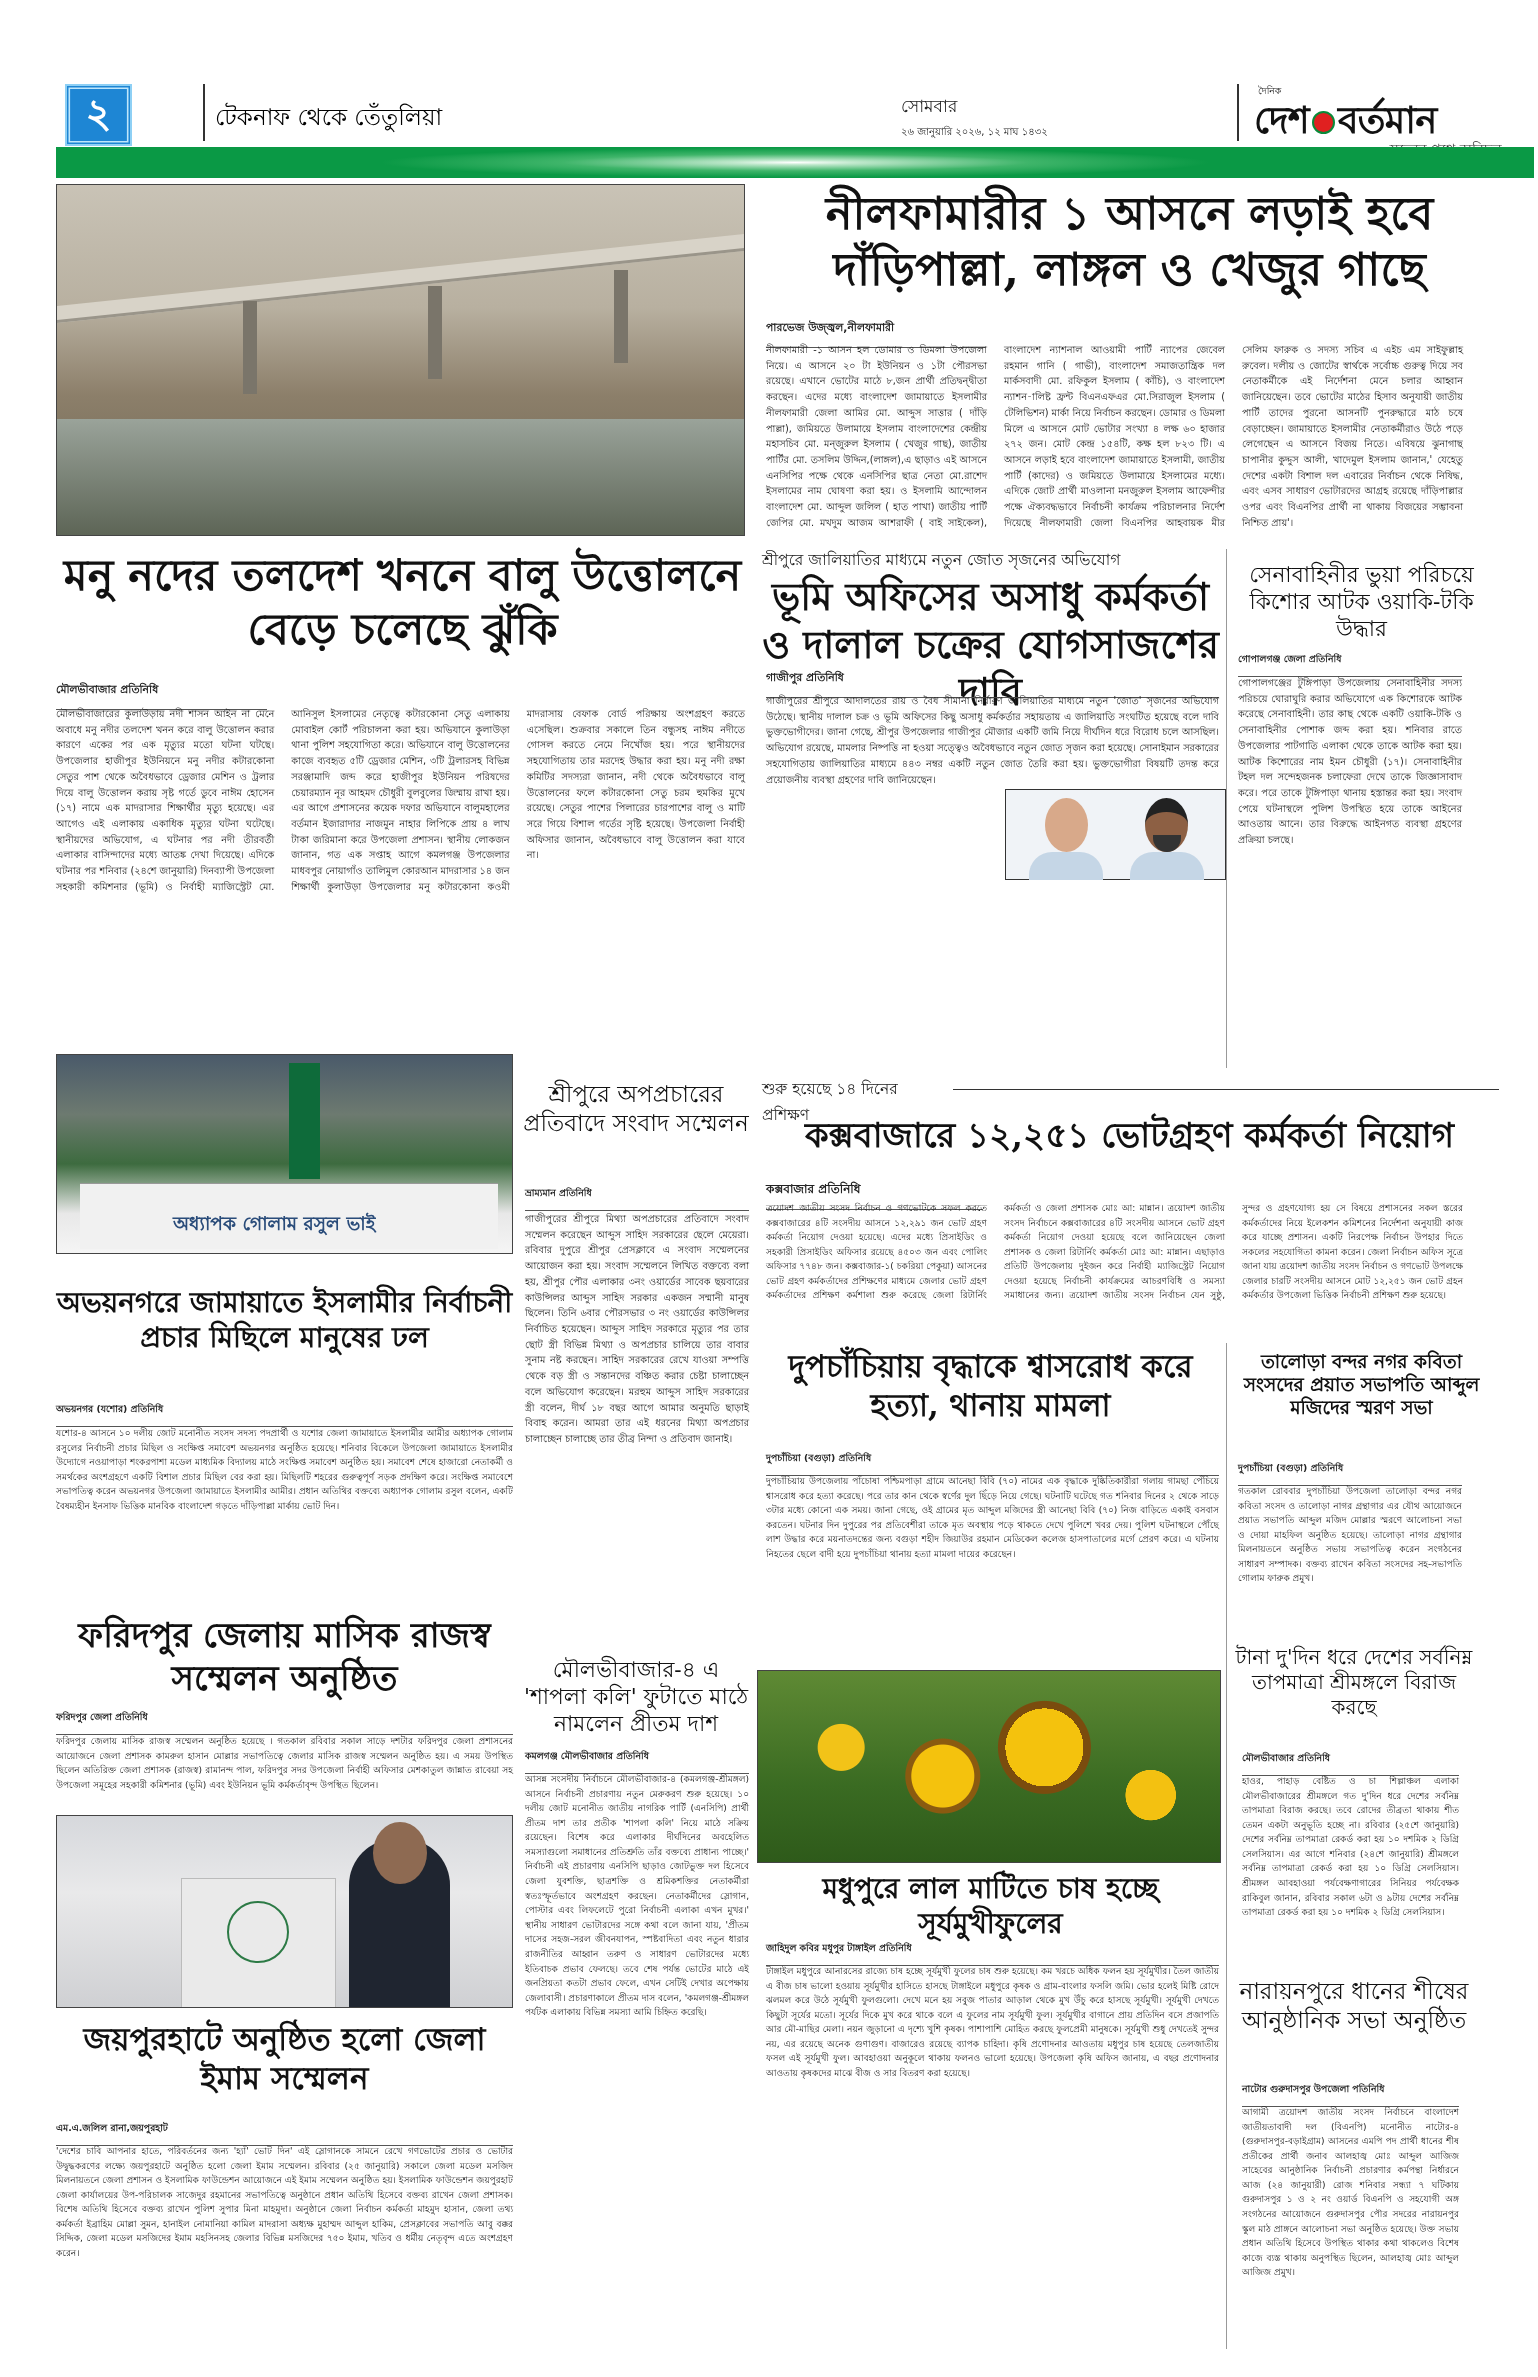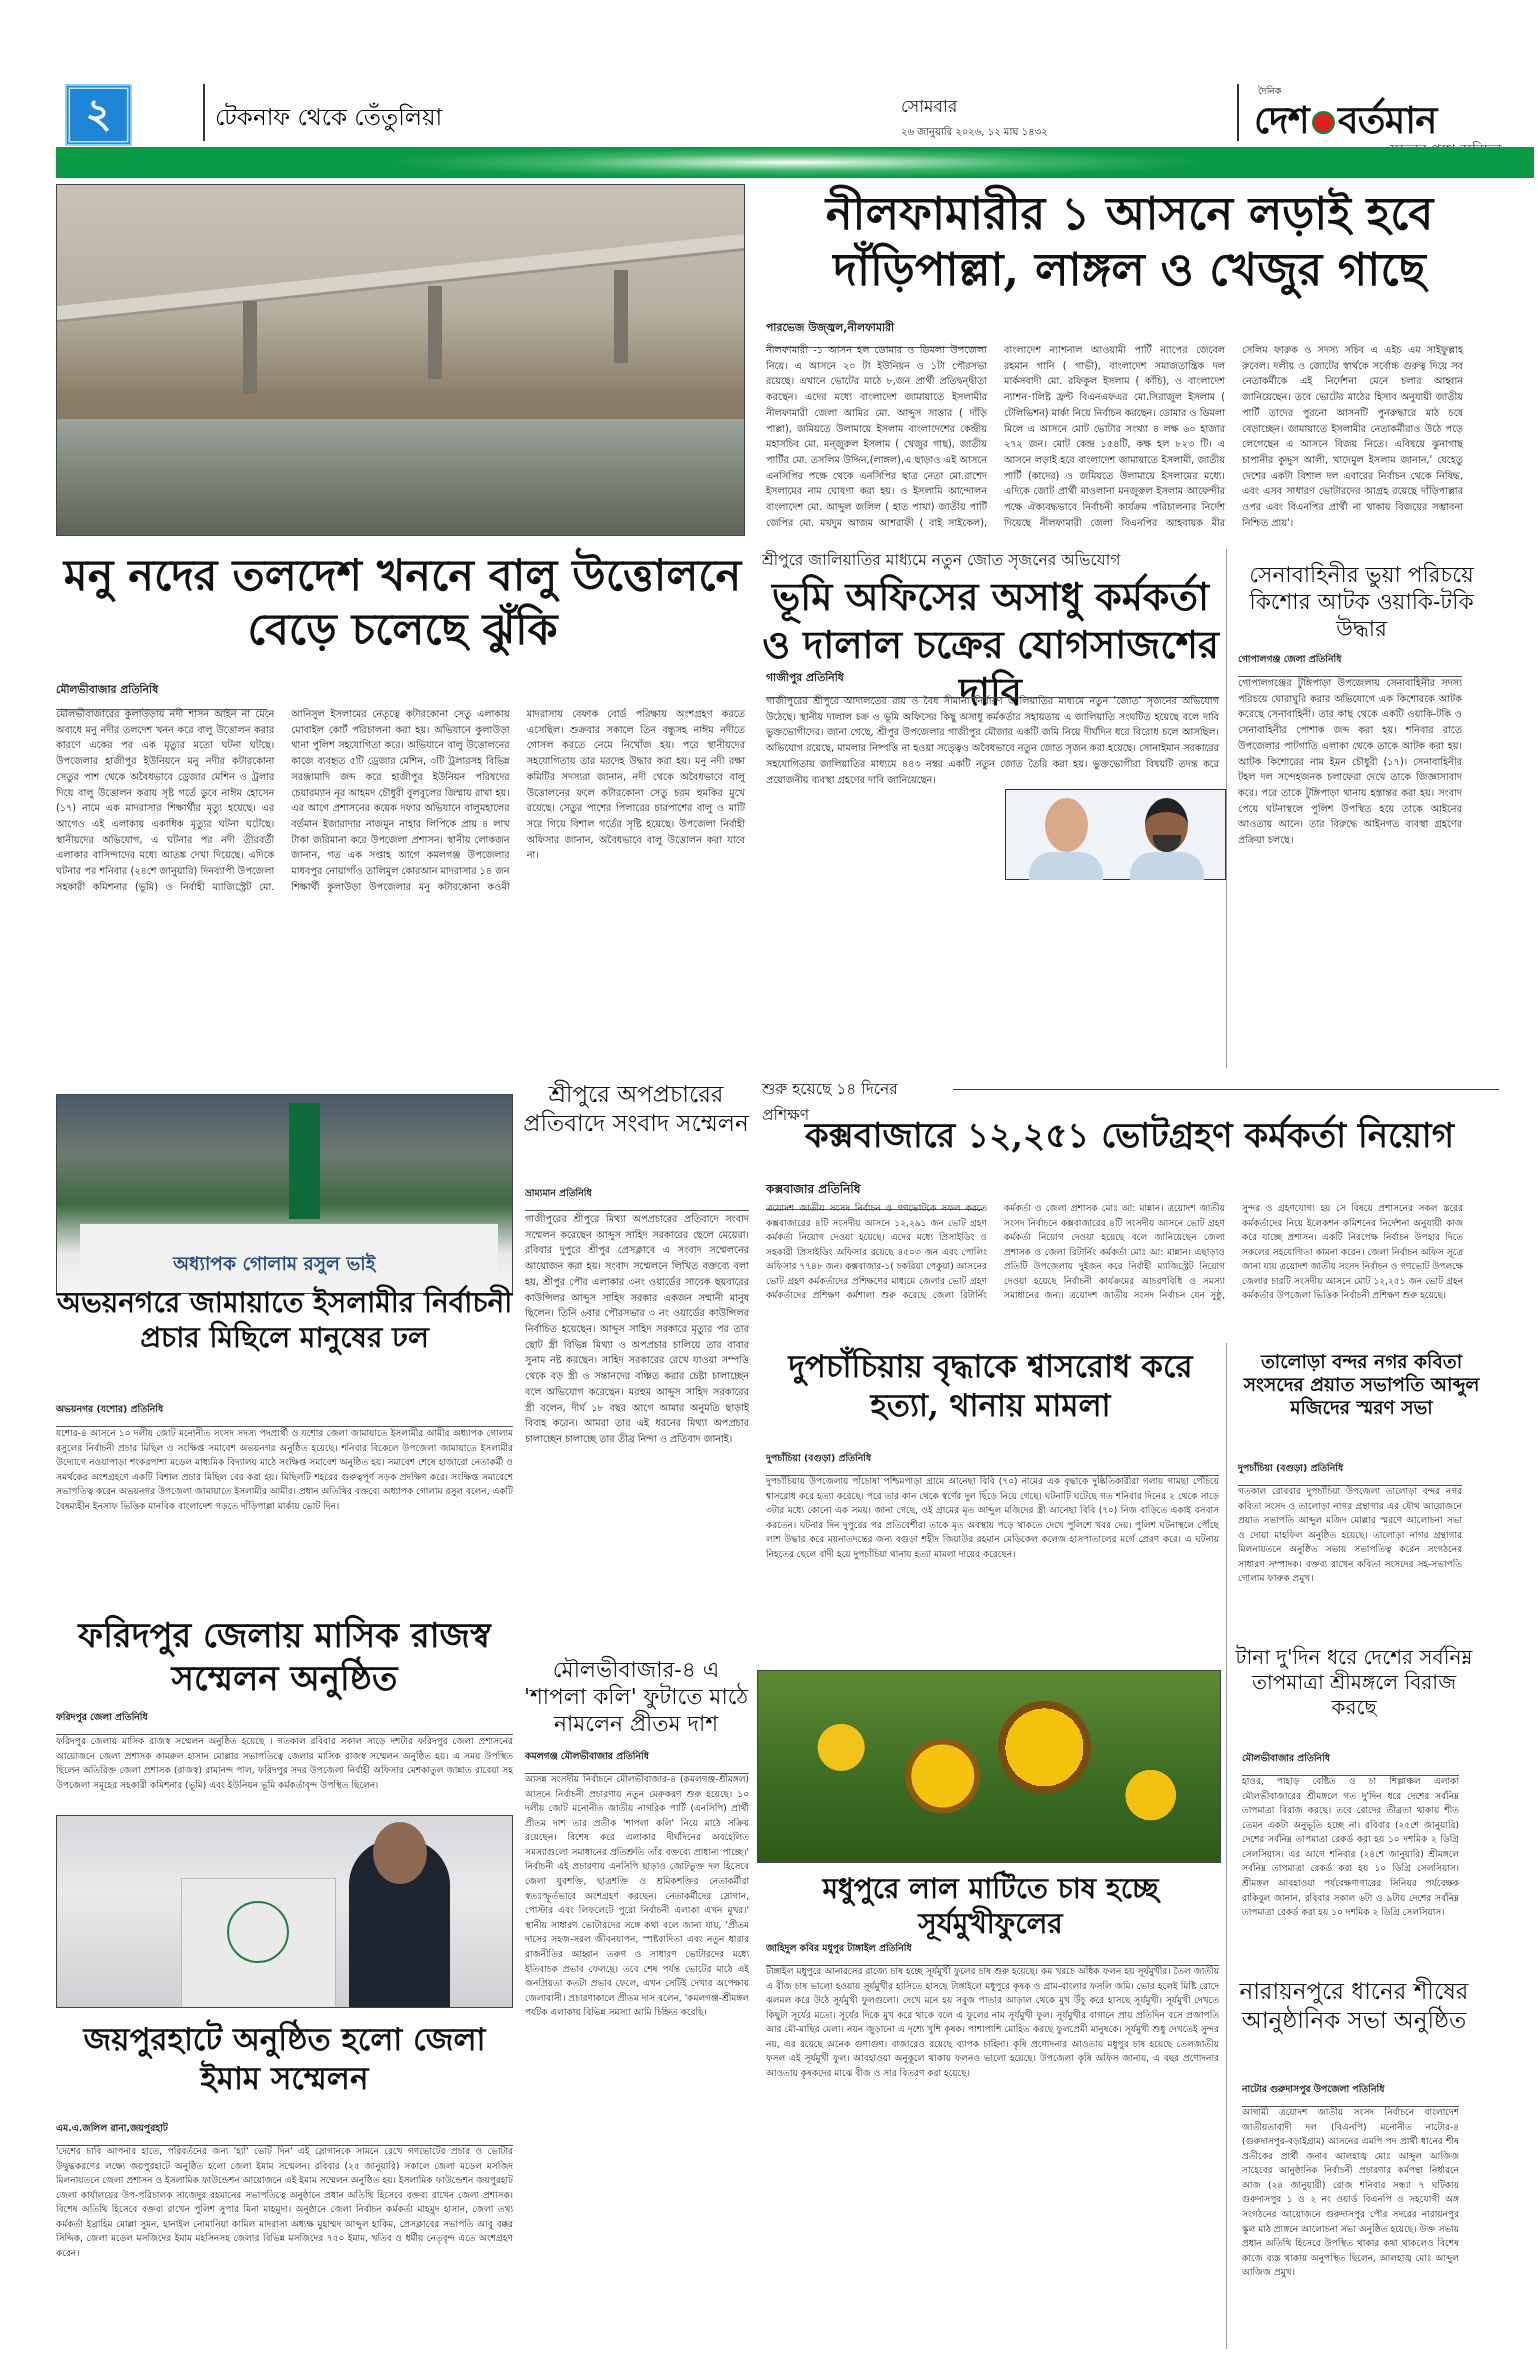--- a/index.html
+++ b/index.html
@@ -20,21 +20,21 @@
 .photo{border:1.5px solid #444;overflow:hidden}
 .photo-bridge{left:56px;top:184px;width:689px;height:352px;background:linear-gradient(180deg,#c9c3b6 0%,#b8b0a0 35%,#8c7f6a 60%,#6a6250 100%)}
 .photo-bridge .deck{position:absolute;left:0;top:85px;width:100%;height:17px;background:#d8d3c8;transform:skewY(-6deg);border-bottom:3.1px solid #9a958a}
 .photo-bridge .pillar{position:absolute;width:14px;height:93px;background:#7a756a;top:116px}
 .photo-bridge .water{position:absolute;left:0;bottom:0;width:100%;height:116px;background:linear-gradient(180deg,#9aa39a,#5d6556)}
 .headline{font-family:"DejaVu Serif",serif;font-weight:bold;color:#111;text-align:center;line-height:1.25}
 .byline{font-size:10.8px;font-weight:bold;color:#222;border-bottom:1.5px solid #555;padding-bottom:9px}
 .body-text{font-size:9.7px;line-height:1.62;color:#222;text-align:justify;column-gap:17px}
 .kicker{font-size:15.5px;color:#222;}
 .vsep{border-left:0.8px solid #999}
-.photo-rally{left:56px;top:1094px;width:457px;height:200px;background:linear-gradient(180deg,#4a5a6a 0%,#6d7a70 30%,#3d6b3f 55%,#e8e8e8 80%,#f5f5f5 100%)}
+.photo-rally{left:56px;top:1054px;width:457px;height:200px;background:linear-gradient(180deg,#4a5a6a 0%,#6d7a70 30%,#3d6b3f 55%,#e8e8e8 80%,#f5f5f5 100%)}
 .photo-rally .flag{position:absolute;left:232px;top:7.7px;width:31px;height:116px;background:#0e6b3a}
 .photo-rally .banner-cloth{position:absolute;left:23px;top:128px;width:418px;height:66px;background:#f1f1f1;border-top:1.5px solid #999}
 .photo-rally .banner-text{position:absolute;left:116px;top:155px;font-size:18.6px;font-weight:bold;color:#2a4c7a;font-family:"DejaVu Serif",serif}
 .photo-sunflower{left:757px;top:1670px;width:464px;height:193px;background:radial-gradient(circle at 40% 55%,#f4c20d 0 31px,#8a5a10 32px 37px,transparent 38px),radial-gradient(circle at 62% 40%,#f4c20d 0 39px,#7a4c0e 39px 46px,transparent 47px),radial-gradient(circle at 18% 40%,#f2c318 0 23px,transparent 24px),radial-gradient(circle at 85% 65%,#f3c111 0 25px,transparent 25.5px),linear-gradient(180deg,#5f8a34,#3a6b22 60%,#2e5a1a)}
 .photo-imam{left:56px;top:1815px;width:716px;height:193px;background:linear-gradient(180deg,#d6d8dc 0%,#e9e9ea 40%,#cfd0d3 100%)}
 .photo-imam .speaker{position:absolute;right:116px;top:23px;width:101px;height:170px;background:#1f2530;border-radius:46px 46px 0 0}
 .photo-imam .head{position:absolute;right:139px;top:6.2px;width:54px;height:62px;background:#8e6a52;border-radius:50%}
 .photo-imam .podium{position:absolute;left:286px;top:62px;width:155px;height:132px;background:#eaeaea;border:1.5px solid #bbb}
 .photo-imam .podium-logo{position:absolute;left:325px;top:85px;width:62px;height:62px;border-radius:50%;border:2.3px solid #2c7a45}
 .mugshots{left:1005px;top:789px;width:221px;height:91px;border:0.8px solid #333;background:#f0f3f7}

